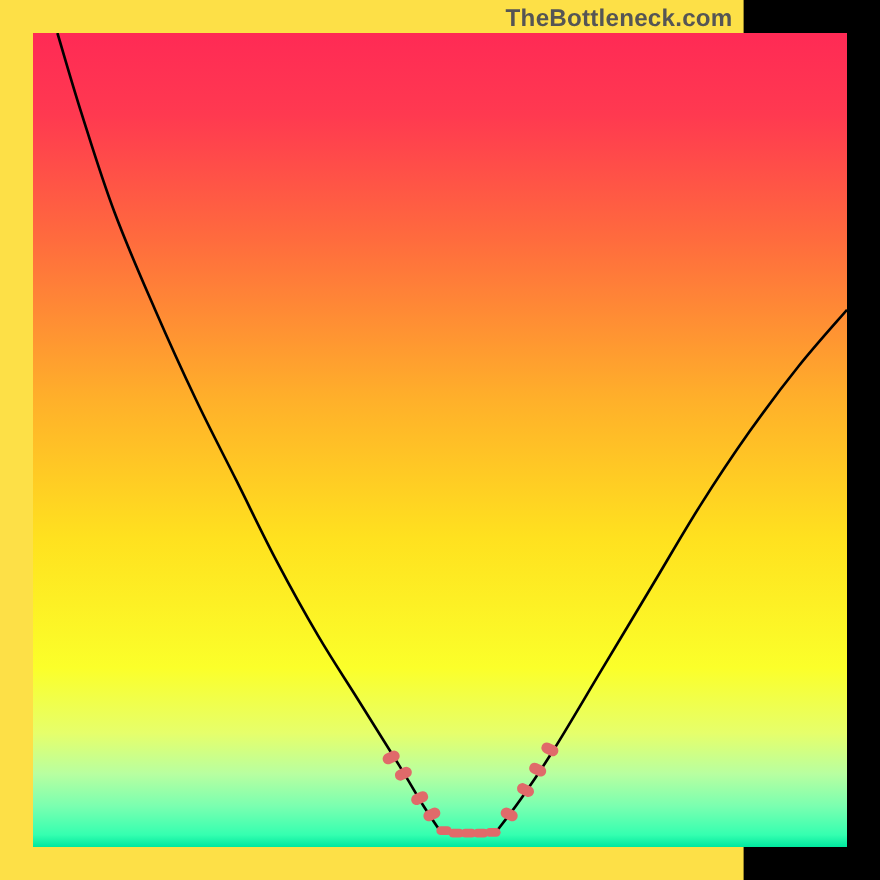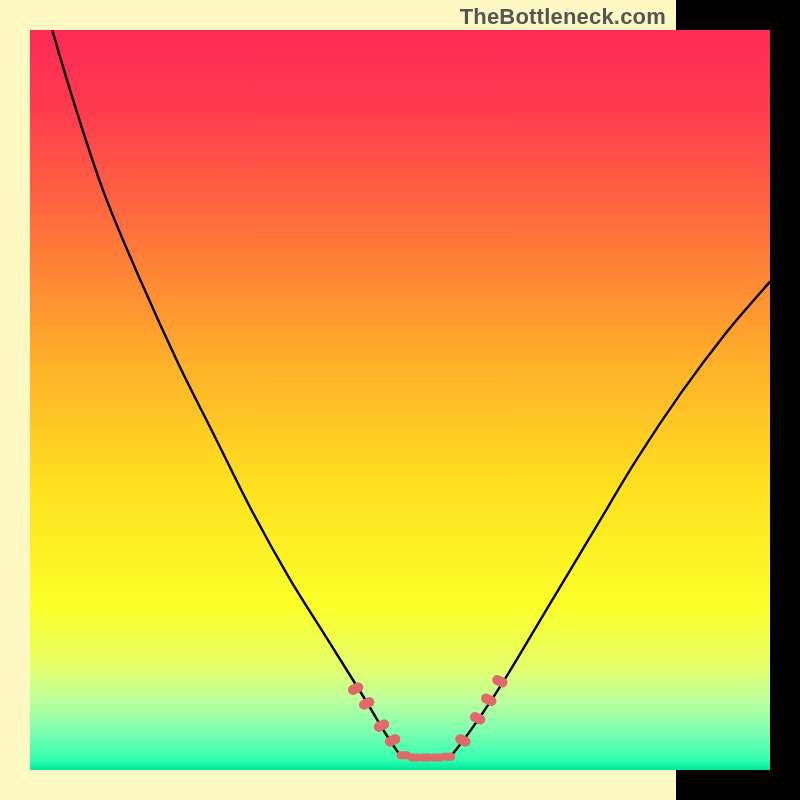--- a/index.html
+++ b/index.html
@@ -9,21 +9,21 @@
     height: 800px;
     background: #000;
     overflow: hidden;
   }
   .frame {
     position: absolute;
     left: 0;
     top: 0;
     width: 676px;
     height: 800px;
-    background: #fef9c3;
+    background: #fde047;
   }
   .plot-area {
     position: absolute;
     left: 30px;
     top: 30px;
     width: 740px;
     height: 740px;
     overflow: hidden;
   }
   .gradient {

